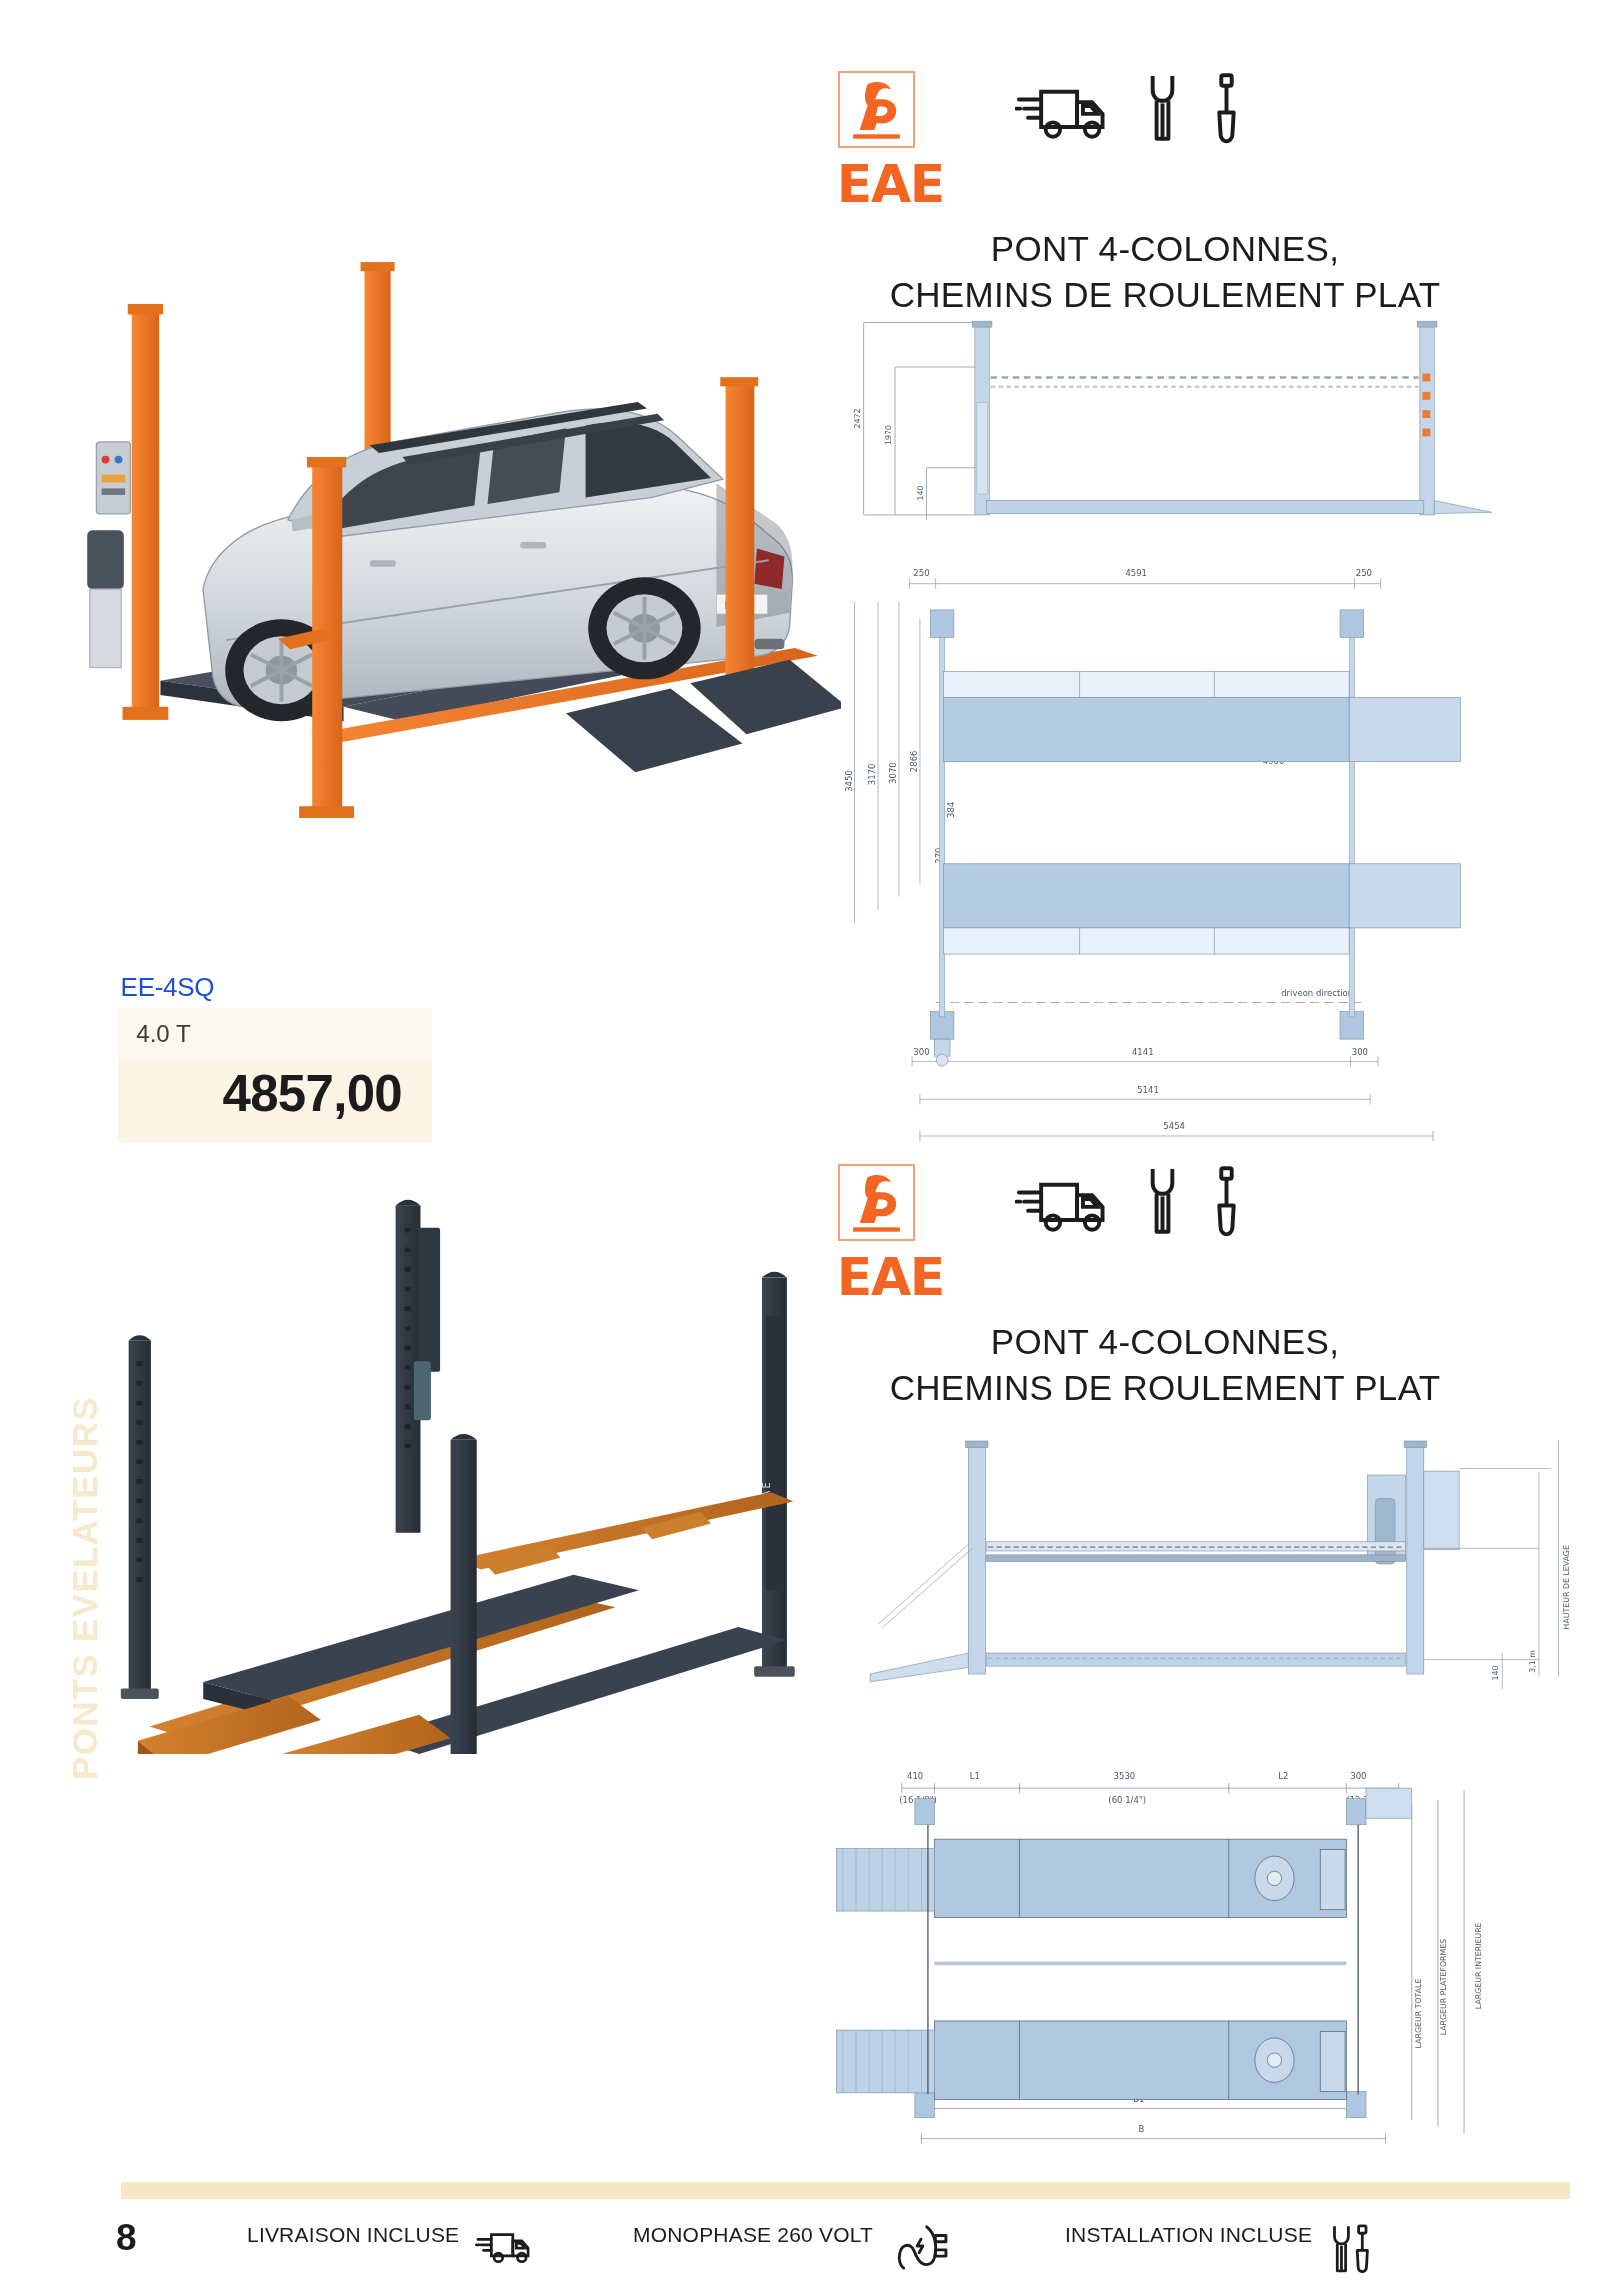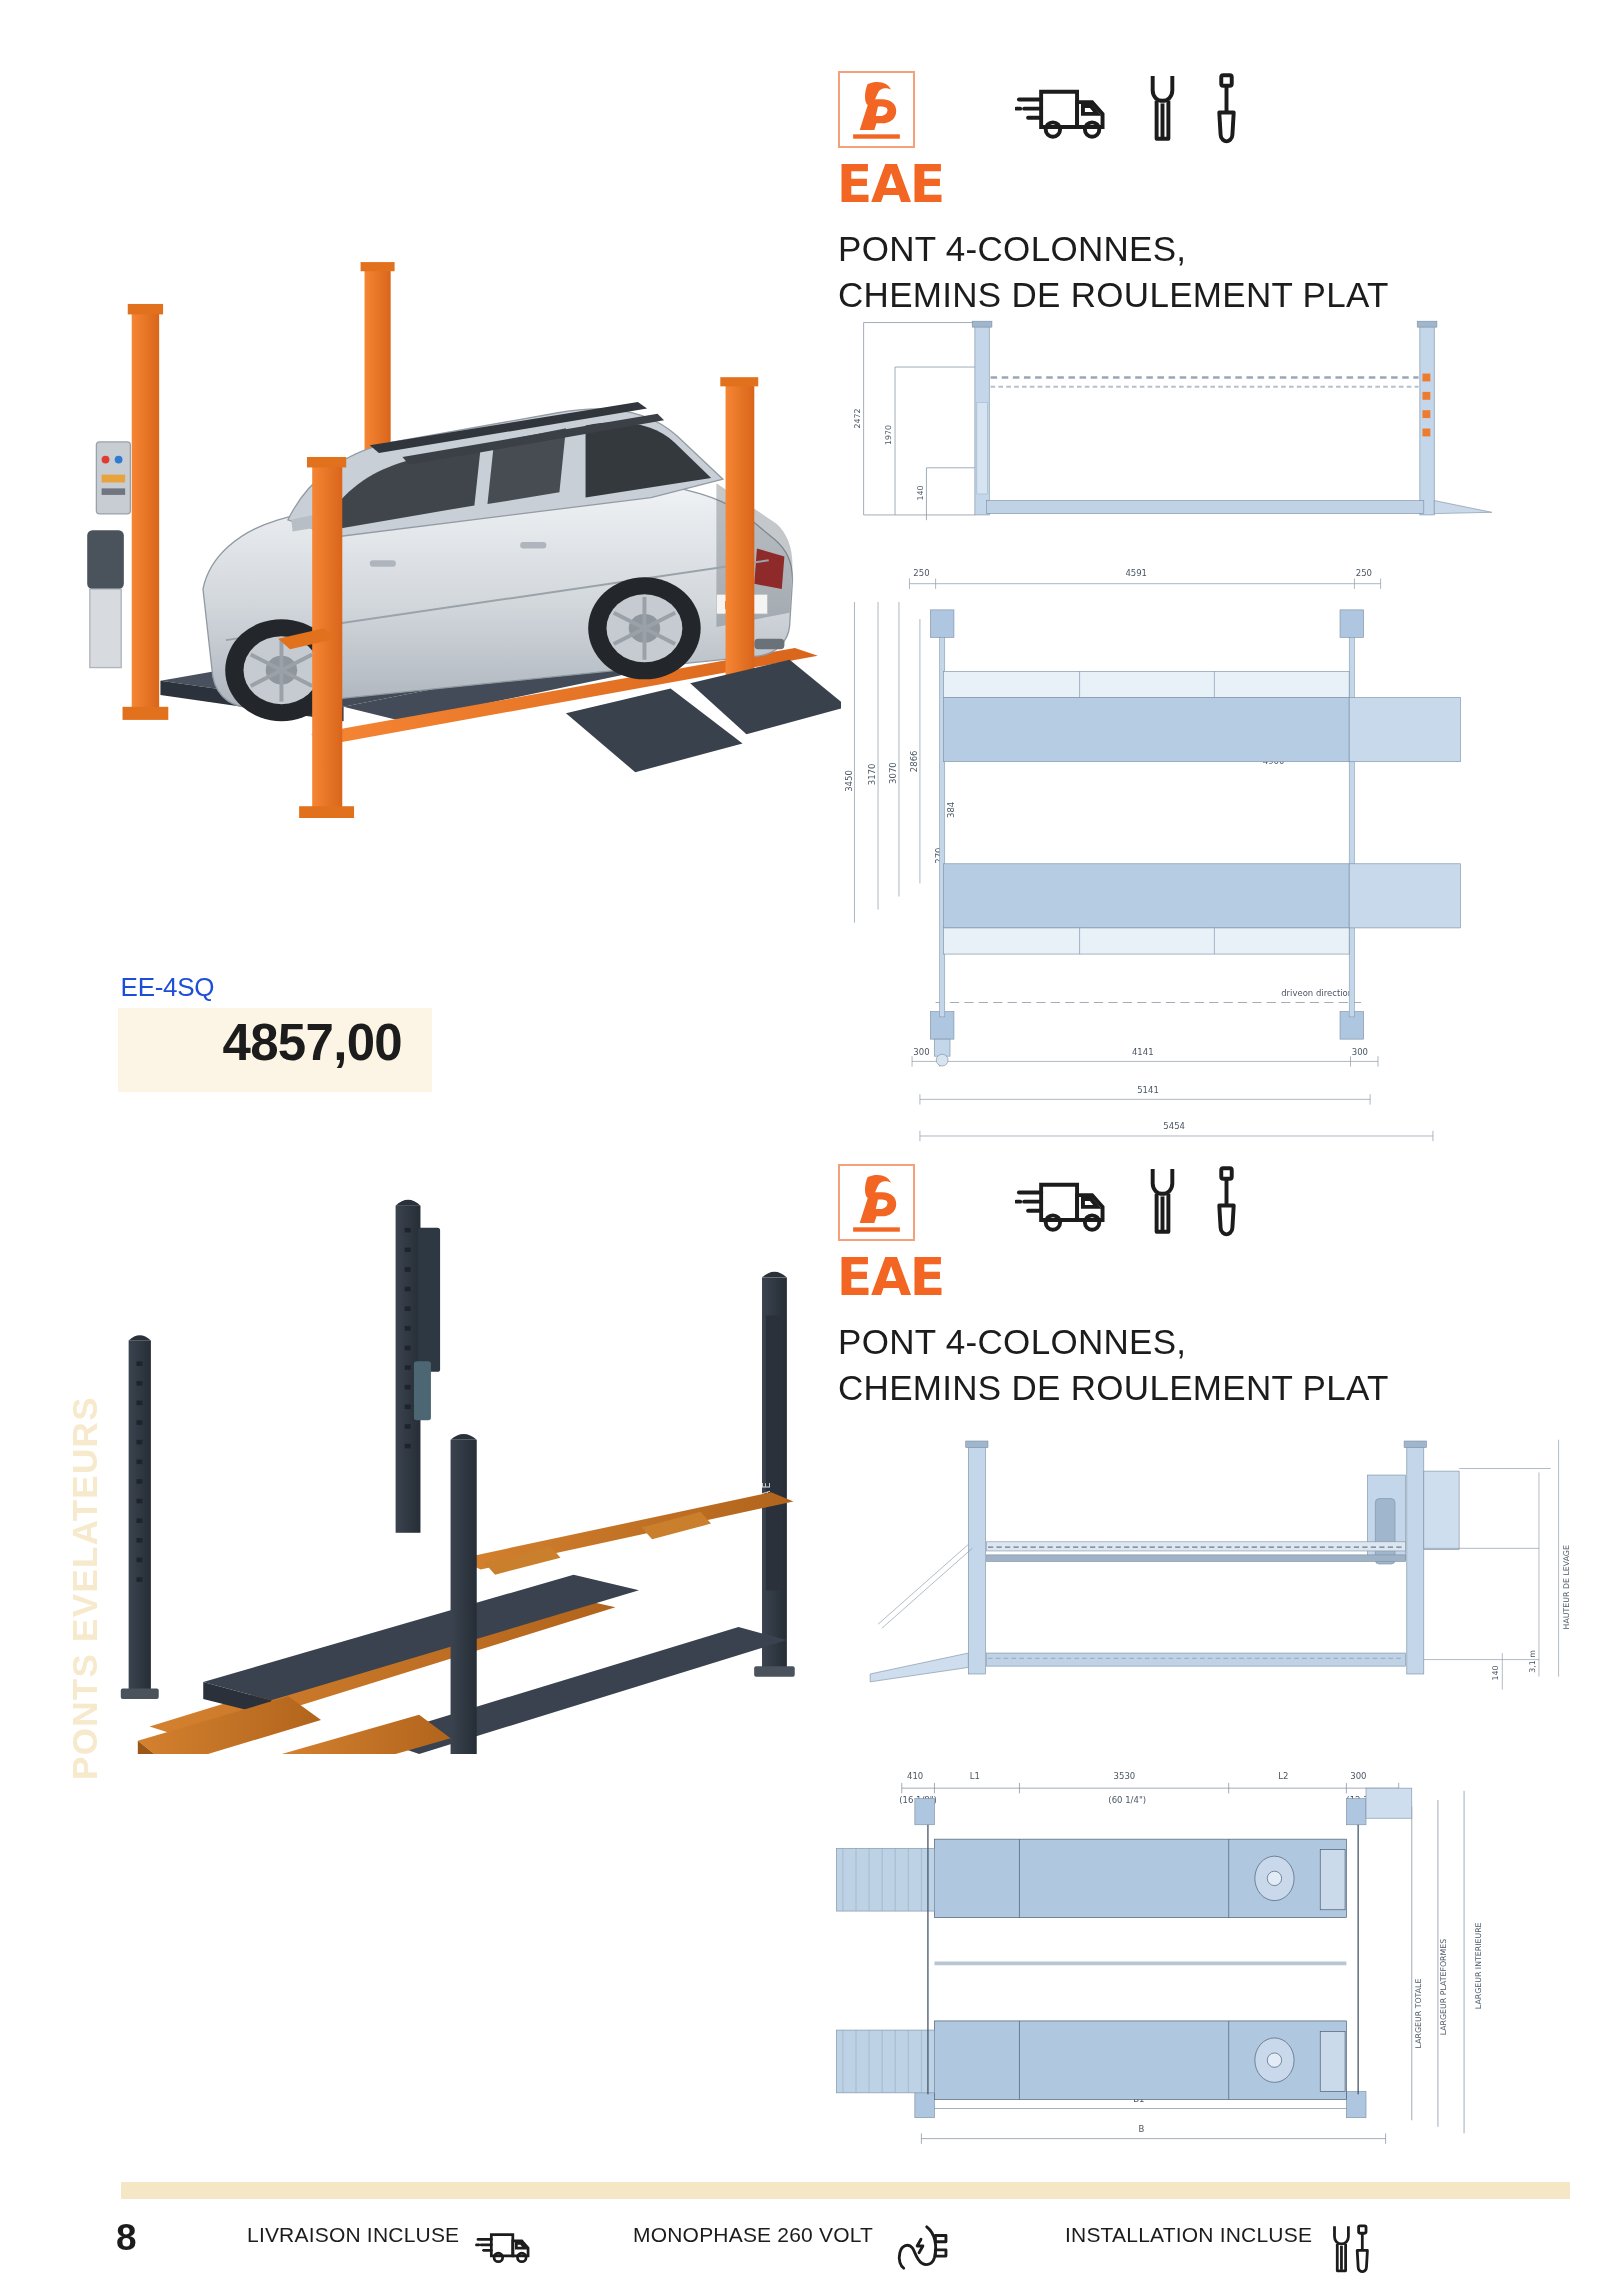--- a/index.html
+++ b/index.html
@@ -58,20 +58,21 @@
   .header-icons svg { display: block; }
 
   .prod-title {
     position: absolute; left: 0; top: 167px;
     width: 654px;
     font-size: 35px;
     line-height: 1.30;
     color: #1c1c1c;
     font-weight: 400;
     letter-spacing: 0.3px;
+    text-align: center;
   }
 
   
   .photo { position: absolute; overflow: hidden; }
   #photo-1 { left: 62px; top: 190px; width: 779px; height: 569px; }
   #photo-2 { left: 92px; top: 13px;  width: 759px; height: 589px; }
 
   
   .drawing { position: absolute; overflow: hidden; text-align: right; }
   #drawing-1a { left: 844px; top: 245px;  width: 746px; height: 236px; }
@@ -410,20 +411,21 @@
         <line x1="566" y1="568" x2="566" y2="608" stroke="#7f93a8"></line>
 
         <rect x="138" y="738" width="24" height="26" fill="#C3D6EA" stroke="#7f93a8"></rect>
         <circle cx="150" cy="770" r="9" fill="#D8E4F0" stroke="#7f93a8"></circle>
       </svg>
     </div>
 
     <div class="card" id="card-1">
       <div class="code">EE-4SQ</div>
       <div class="body">
+        <div class="cap">4.0 T</div>
         <div class="price">4857,00</div>
       </div>
     </div>
   </div>
 
   <div class="section" id="section-2">
 
     <div class="photo" id="photo-2">
       <svg viewBox="0 0 1160 900" width="759" height="589">
         <defs>

